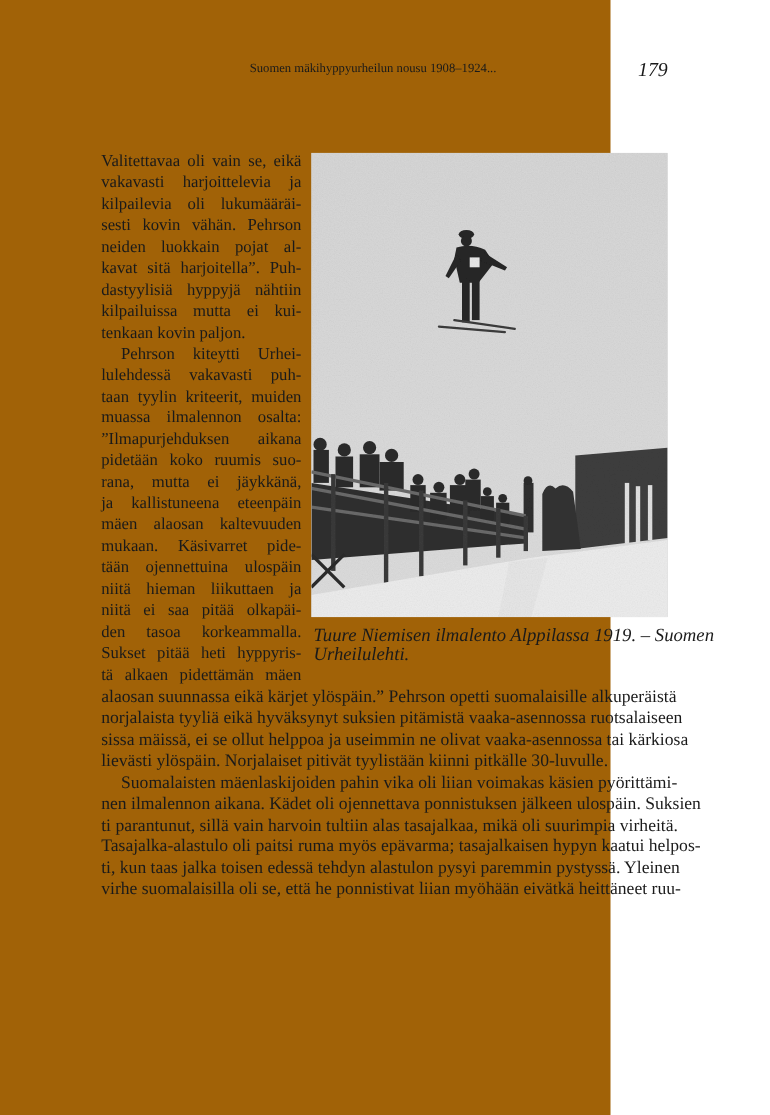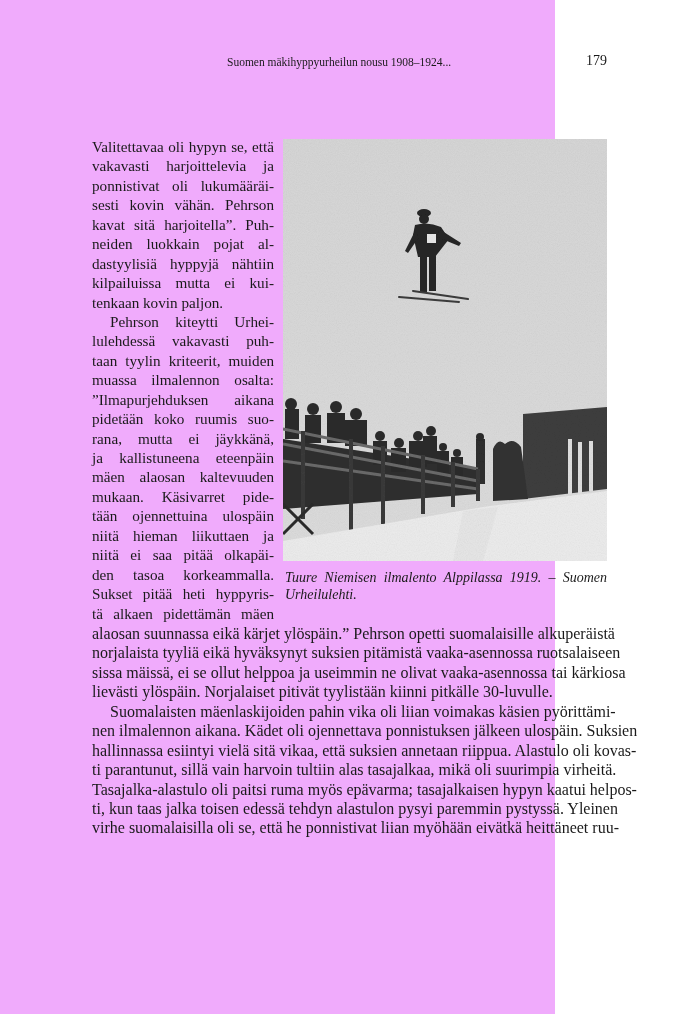--- a/index.html
+++ b/index.html
@@ -1,53 +1,53 @@
 <!DOCTYPE html>
 <html><head>
   <meta charset="utf-8">
   <style>
     html, body { margin: 0; padding: 0; background: #ffffff; }
     body { width: 700px; height: 1014px; position: relative; overflow: hidden; }
-    .page { position: absolute; left: 0; top: 0; width: 555px; height: 1014px; background: #f0abfc; color: #1a1a1a; font-family: "Liberation Serif", "DejaVu Serif", serif; }
+    .page { position: absolute; left: 0; top: 0; width: 555px; height: 1014px; background: #a16207; color: #1a1a1a; font-family: "Liberation Serif", "DejaVu Serif", serif; }
     .running-head { position: absolute; top: 55px; left: 92px; width: 515px; height: 18px; font-size: 11.5px; }
     .running-title { position: absolute; left: 135px; top: 1px; }
-    .page-number { position: absolute; right: 0; top: -2px; font-size: 14px; }
+    .page-number { position: absolute; right: 0; top: -2px; font-size: 18px; font-style: italic; }
 
     .col-left { position: absolute; left: 92px; top: 137px; width: 182px; font-size: 15.2px; line-height: 19.45px; text-align: justify; }
     .col-left .ln { display: block; text-align: justify; text-align-last: justify; white-space: nowrap; height: 19.45px; }
     .col-left .ln.last { text-align-last: left; }
     .indent { padding-left: 18px; }
 
     .figure { position: absolute; left: 283px; top: 139px; width: 324px; height: 422px; background: #d8d8d8; overflow: hidden; }
     .figure svg { display: block; }
-    .caption { position: absolute; left: 285px; top: 569px; width: 322px; font-style: italic; font-size: 14px; line-height: 17px; }
+    .caption { position: absolute; left: 285px; top: 569px; width: 322px; font-style: italic; font-size: 17px; line-height: 17px; }
     .caption .ln { display: block; white-space: nowrap; text-align: justify; text-align-last: justify; }
     .caption .ln.last { text-align-last: left; }
 
     .full { position: absolute; left: 92px; top: 624px; width: 515px; font-size: 16px; line-height: 19.45px; }
     .full .ln { display: block; white-space: nowrap; text-align: justify; text-align-last: justify; height: 19.45px; }
     .full .ln.last { text-align-last: left; }
   </style>
 </head>
 <body>
 
 <div class="page">
 
   <div class="running-head">
     <span class="running-title">Suomen mäkihyppyurheilun nousu 1908–1924...</span>
     <span class="page-number">179</span>
   </div>
 
   <div class="col-left">
-    <span class="ln">Valitettavaa oli hypyn se, että</span>
+    <span class="ln">Valitettavaa oli vain se, eikä</span>
     <span class="ln">vakavasti harjoittelevia ja</span>
-    <span class="ln">ponnistivat oli lukumääräi-</span>
+    <span class="ln">kilpailevia oli lukumääräi-</span>
     <span class="ln">sesti kovin vähän. Pehrson</span>
+    <span class="ln">neiden luokkain pojat al-</span>
     <span class="ln">kavat sitä harjoitella”. Puh-</span>
-    <span class="ln">neiden luokkain pojat al-</span>
     <span class="ln">dastyylisiä hyppyjä nähtiin</span>
     <span class="ln">kilpailuissa mutta ei kui-</span>
     <span class="ln last">tenkaan kovin paljon.</span>
 
     <span class="ln indent">Pehrson kiteytti Urhei-</span>
     <span class="ln">lulehdessä vakavasti puh-</span>
     <span class="ln">taan tyylin kriteerit, muiden</span>
     <span class="ln">muassa ilmalennon osalta:</span>
     <span class="ln">”Ilmapurjehduksen aikana</span>
     <span class="ln">pidetään koko ruumis suo-</span>
@@ -162,20 +162,19 @@
   </div>
 
   <div class="full">
     <span class="ln">alaosan suunnassa eikä kärjet ylöspäin.” Pehrson opetti suomalaisille alkuperäistä</span>
     <span class="ln">norjalaista tyyliä eikä hyväksynyt suksien pitämistä vaaka-asennossa ruotsalaiseen</span>
     <span class="ln">sissa mäissä, ei se ollut helppoa ja useimmin ne olivat vaaka-asennossa tai kärkiosa</span>
     <span class="ln last">lievästi ylöspäin. Norjalaiset pitivät tyylistään kiinni pitkälle 30-luvulle.</span>
 
     <span class="ln indent">Suomalaisten mäenlaskijoiden pahin vika oli liian voimakas käsien pyörittämi-</span>
     <span class="ln">nen ilmalennon aikana. Kädet oli ojennettava ponnistuksen jälkeen ulospäin. Suksien</span>
-    <span class="ln">hallinnassa esiintyi vielä sitä vikaa, että suksien annetaan riippua. Alastulo oli kovas-</span>
     <span class="ln">ti parantunut, sillä vain harvoin tultiin alas tasajalkaa, mikä oli suurimpia virheitä.</span>
     <span class="ln">Tasajalka-alastulo oli paitsi ruma myös epävarma; tasajalkaisen hypyn kaatui helpos-</span>
     <span class="ln">ti, kun taas jalka toisen edessä tehdyn alastulon pysyi paremmin pystyssä. Yleinen</span>
     <span class="ln">virhe suomalaisilla oli se, että he ponnistivat liian myöhään eivätkä heittäneet ruu-</span>
   </div>
 
 </div>
 
 </body></html>

